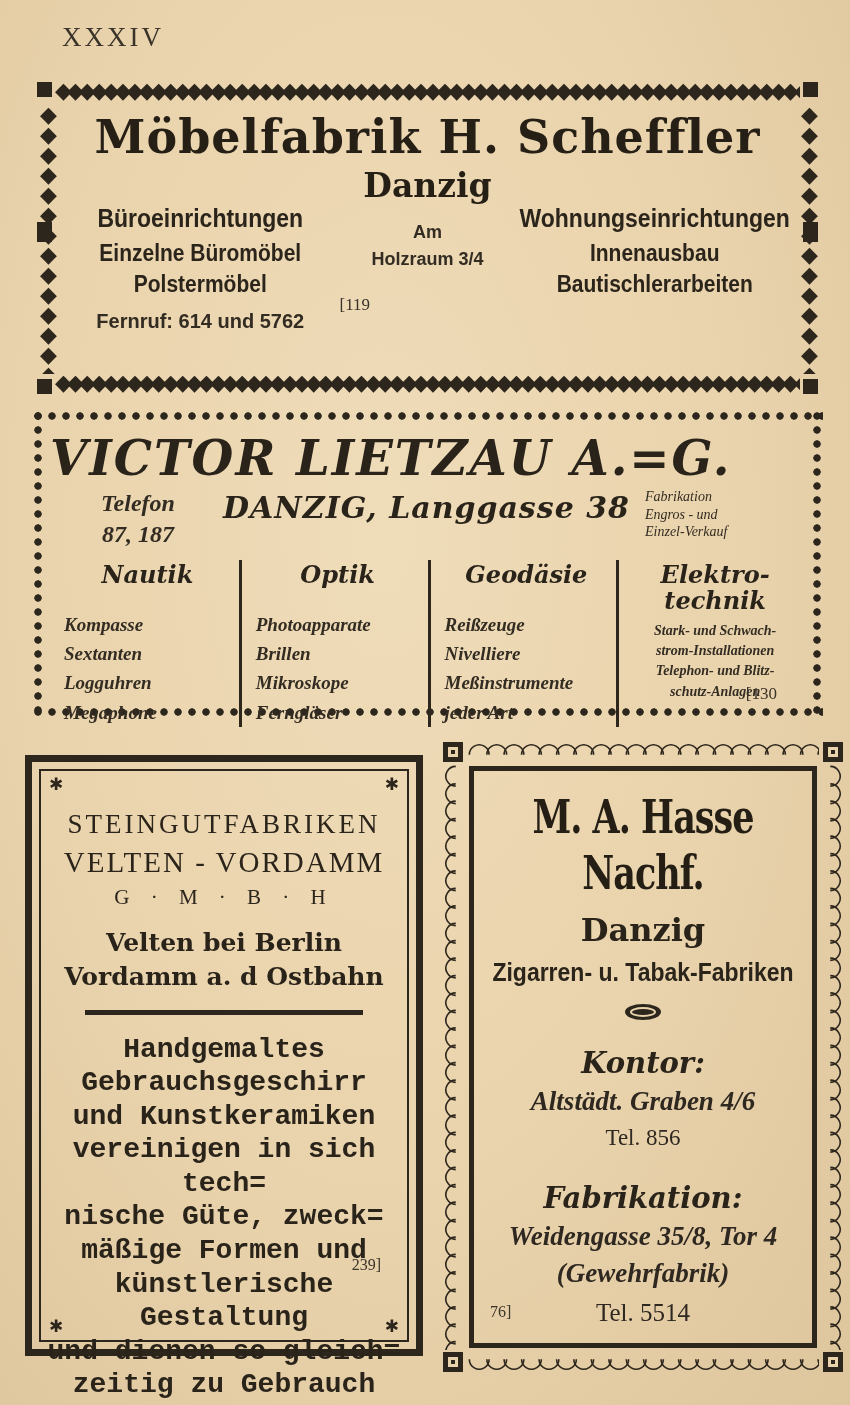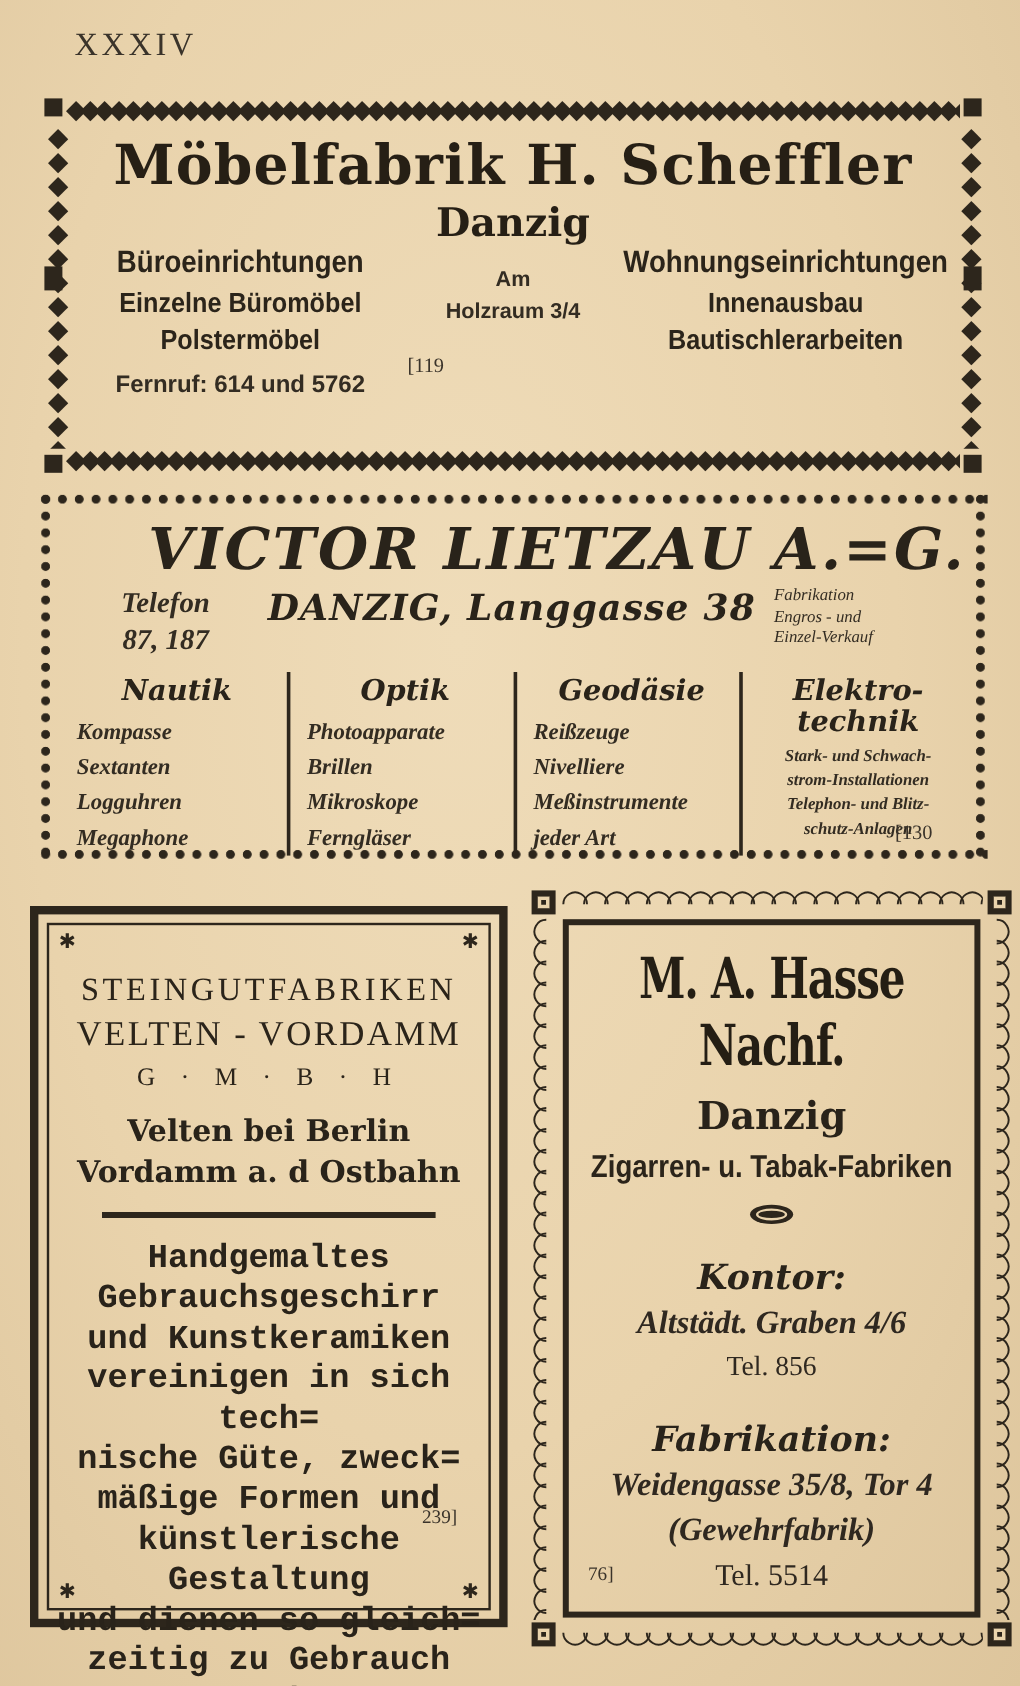--- a/index.html
+++ b/index.html
@@ -50,36 +50,36 @@
   .dot{position:absolute; background-repeat:repeat;}
   .dot-h{left:2px; right:2px; height:12px;
     background-image:radial-gradient(circle at 6px 6px, #2d261c 3.4px, rgba(0,0,0,0) 4px);
     background-size:14px 12px; background-repeat:repeat-x;}
   .dot-top{top:2px;} .dot-bot{bottom:2px;}
   .dot-v{top:2px; bottom:2px; width:12px;
     background-image:radial-gradient(circle at 6px 6px, #2d261c 3.4px, rgba(0,0,0,0) 4px);
     background-size:12px 14px; background-repeat:repeat-y;}
   .dot-left{left:2px;} .dot-right{right:2px;}
   .l-inner{position:absolute; inset:14px 20px;}
-  .l-title{margin:8px 0 0 0; text-align:right; font-family:"DejaVu Serif", serif;
+  .l-title{margin:8px 0 0 0; text-align:left; font-family:"DejaVu Serif", serif;
     font-style:italic; font-weight:bold; font-size:48px; letter-spacing:2px; color:#29231a;}
   .l-head{display:flex; align-items:flex-start; margin-top:2px;}
   .l-tel{width:140px; font-style:italic; font-weight:bold; font-size:24px; line-height:1.3;
     text-align:center; padding-left:18px; color:#332c22;}
   .l-addr{flex:1; text-align:center; font-family:"DejaVu Serif", serif; font-style:italic;
     font-weight:bold; font-size:30px; letter-spacing:1px; margin-top:2px; color:#29231a;}
   .l-fab{width:160px; font-style:italic; font-size:14px; line-height:1.25; text-align:left;
     font-weight:normal; color:#332c22;}
   .l-cols{display:flex; margin-top:10px;}
   .l-col{width:25%; box-sizing:border-box; padding:2px 8px 0 14px; text-align:left;}
   .l-col + .l-col{border-left:3px solid #2d261c;}
   .l-cat{font-family:"DejaVu Serif", serif; font-style:italic; font-weight:bold;
     font-size:24px; text-align:center; line-height:1.05; color:#29231a;}
   .l-items{font-style:italic; font-weight:bold; font-size:19px; line-height:1.55;
-    margin-top:8px; color:#332c22;}
+    margin-top:22px; color:#332c22;}
   .l-col-elektro .l-items{font-size:14px; line-height:1.45; text-align:center; margin-top:8px;}
   .l-col-geo .l-items{text-align:left;}
   .l-ref{position:absolute; right:28px; bottom:2px; font-size:17px; color:#3a332a;}
 
   
   .steingut{left:25px; top:755px; width:398px; height:601px; border:7px solid #2d261c;
     background:transparent;}
   .st-inner{position:absolute; inset:7px; border:2px solid #2d261c; text-align:center;}
   .st-star{position:absolute; font-size:17px; color:#2d261c;}
   .st-tl{top:3px; left:8px;} .st-tr{top:3px; right:8px;}

